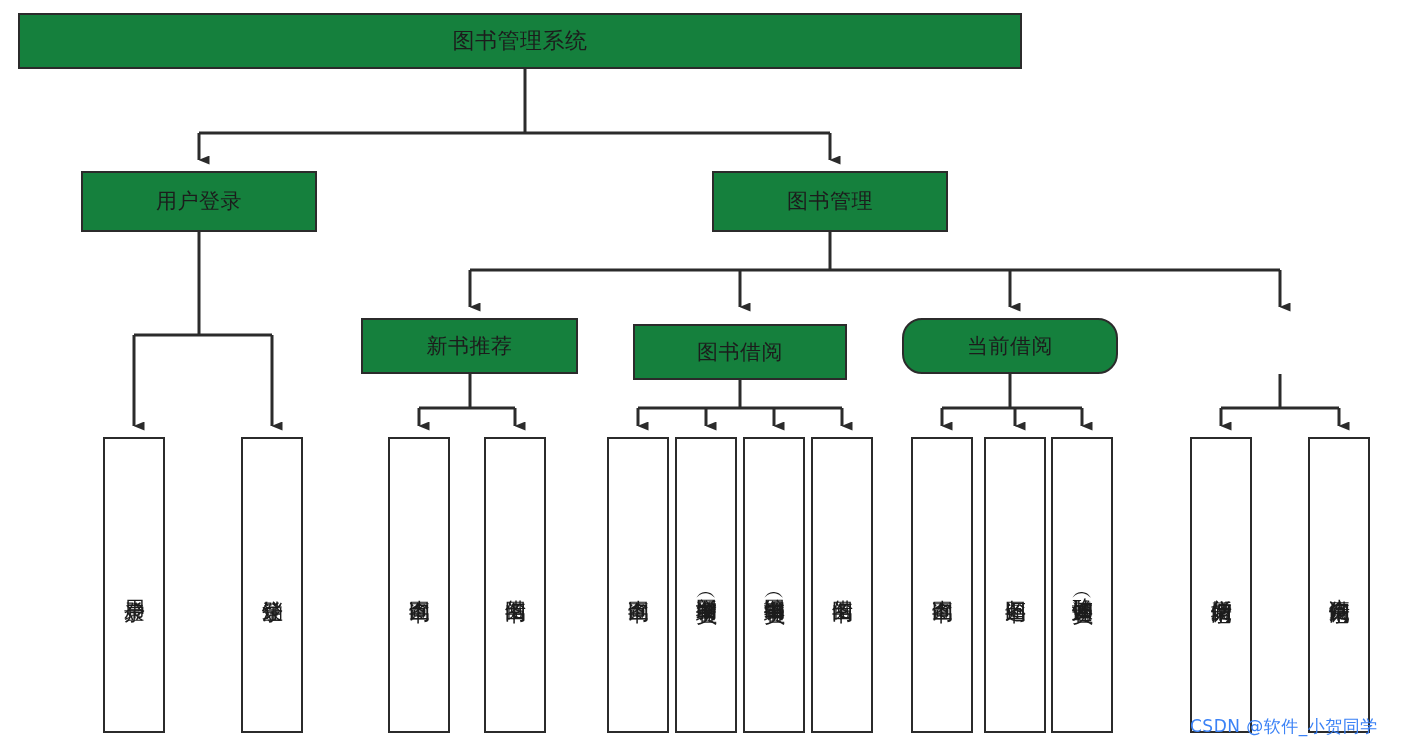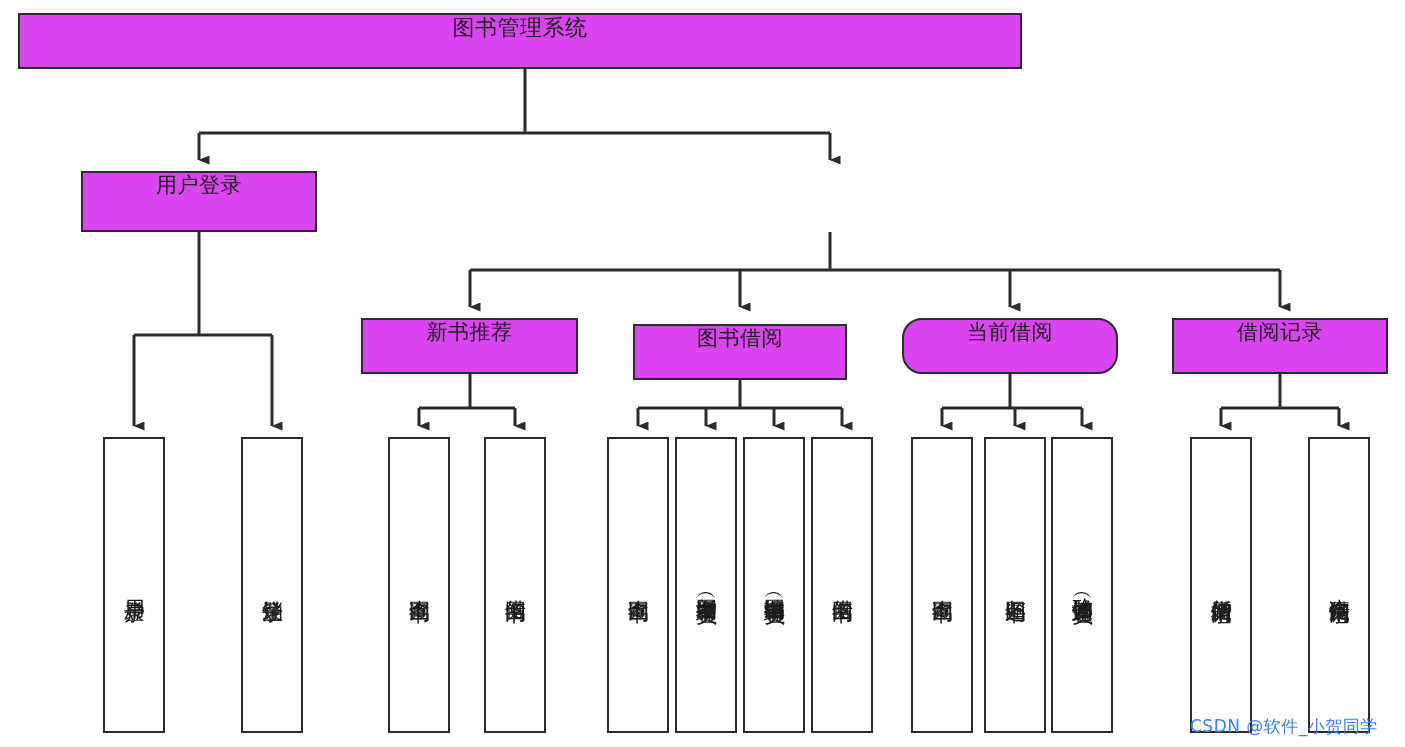--- a/index.html
+++ b/index.html
@@ -16,23 +16,24 @@
   }
   #diagram-root {
     position: absolute;
     left: 0; top: 0;
     width: 1405px;
     height: 747px;
   }
   .node-box {
     position: absolute;
     box-sizing: border-box;
-    background: #d946ef;
+    background: #15803d;
     border: 2px solid #2b2b2b;
     display: flex;
+    align-items: center;
     justify-content: center;
   }
   .node-label-h {
     font-size: 21px;
     color: #1c1c1c;
     line-height: 1.15;
     white-space: nowrap;
     letter-spacing: 0.5px;
   }
   .node-box.root .node-label-h { font-size: 22px; }
@@ -130,33 +131,33 @@
     </g>
   </svg>
 
   <div class="node-box root" style="left:18px; top:13px; width:1004px; height:56px;">
     <span class="node-label-h">图书管理系统</span>
   </div>
 
   <div class="node-box level2" style="left:81px; top:171px; width:236px; height:61px;">
     <span class="node-label-h">用户登录</span>
   </div>
+  <div class="node-box level2" style="left:712px; top:171px; width:236px; height:61px;">
+    <span class="node-label-h">图书管理</span>
+  </div>
 
   <div class="node-box level3" style="left:361px; top:318px; width:217px; height:56px;">
     <span class="node-label-h">新书推荐</span>
   </div>
   <div class="node-box level3" style="left:633px; top:324px; width:214px; height:56px;">
     <span class="node-label-h">图书借阅</span>
   </div>
   <div class="node-box level3" style="left:902px; top:318px; width:216px; height:56px;border-radius:20px;">
     <span class="node-label-h">当前借阅</span>
   </div>
-  <div class="node-box level3" style="left:1172px; top:318px; width:216px; height:56px;">
-    <span class="node-label-h">借阅记录</span>
-  </div>
 
   <div class="leaf-box" style="left:103px; top:437px; width:62px; height:296px;">
     <span class="node-label-v">用户登录</span>
   </div>
   <div class="leaf-box" style="left:241px; top:437px; width:62px; height:296px;">
     <span class="node-label-v">注销登录</span>
   </div>
 
   <div class="leaf-box" style="left:388px; top:437px; width:62px; height:296px;">
     <span class="node-label-v">查询图书</span>

